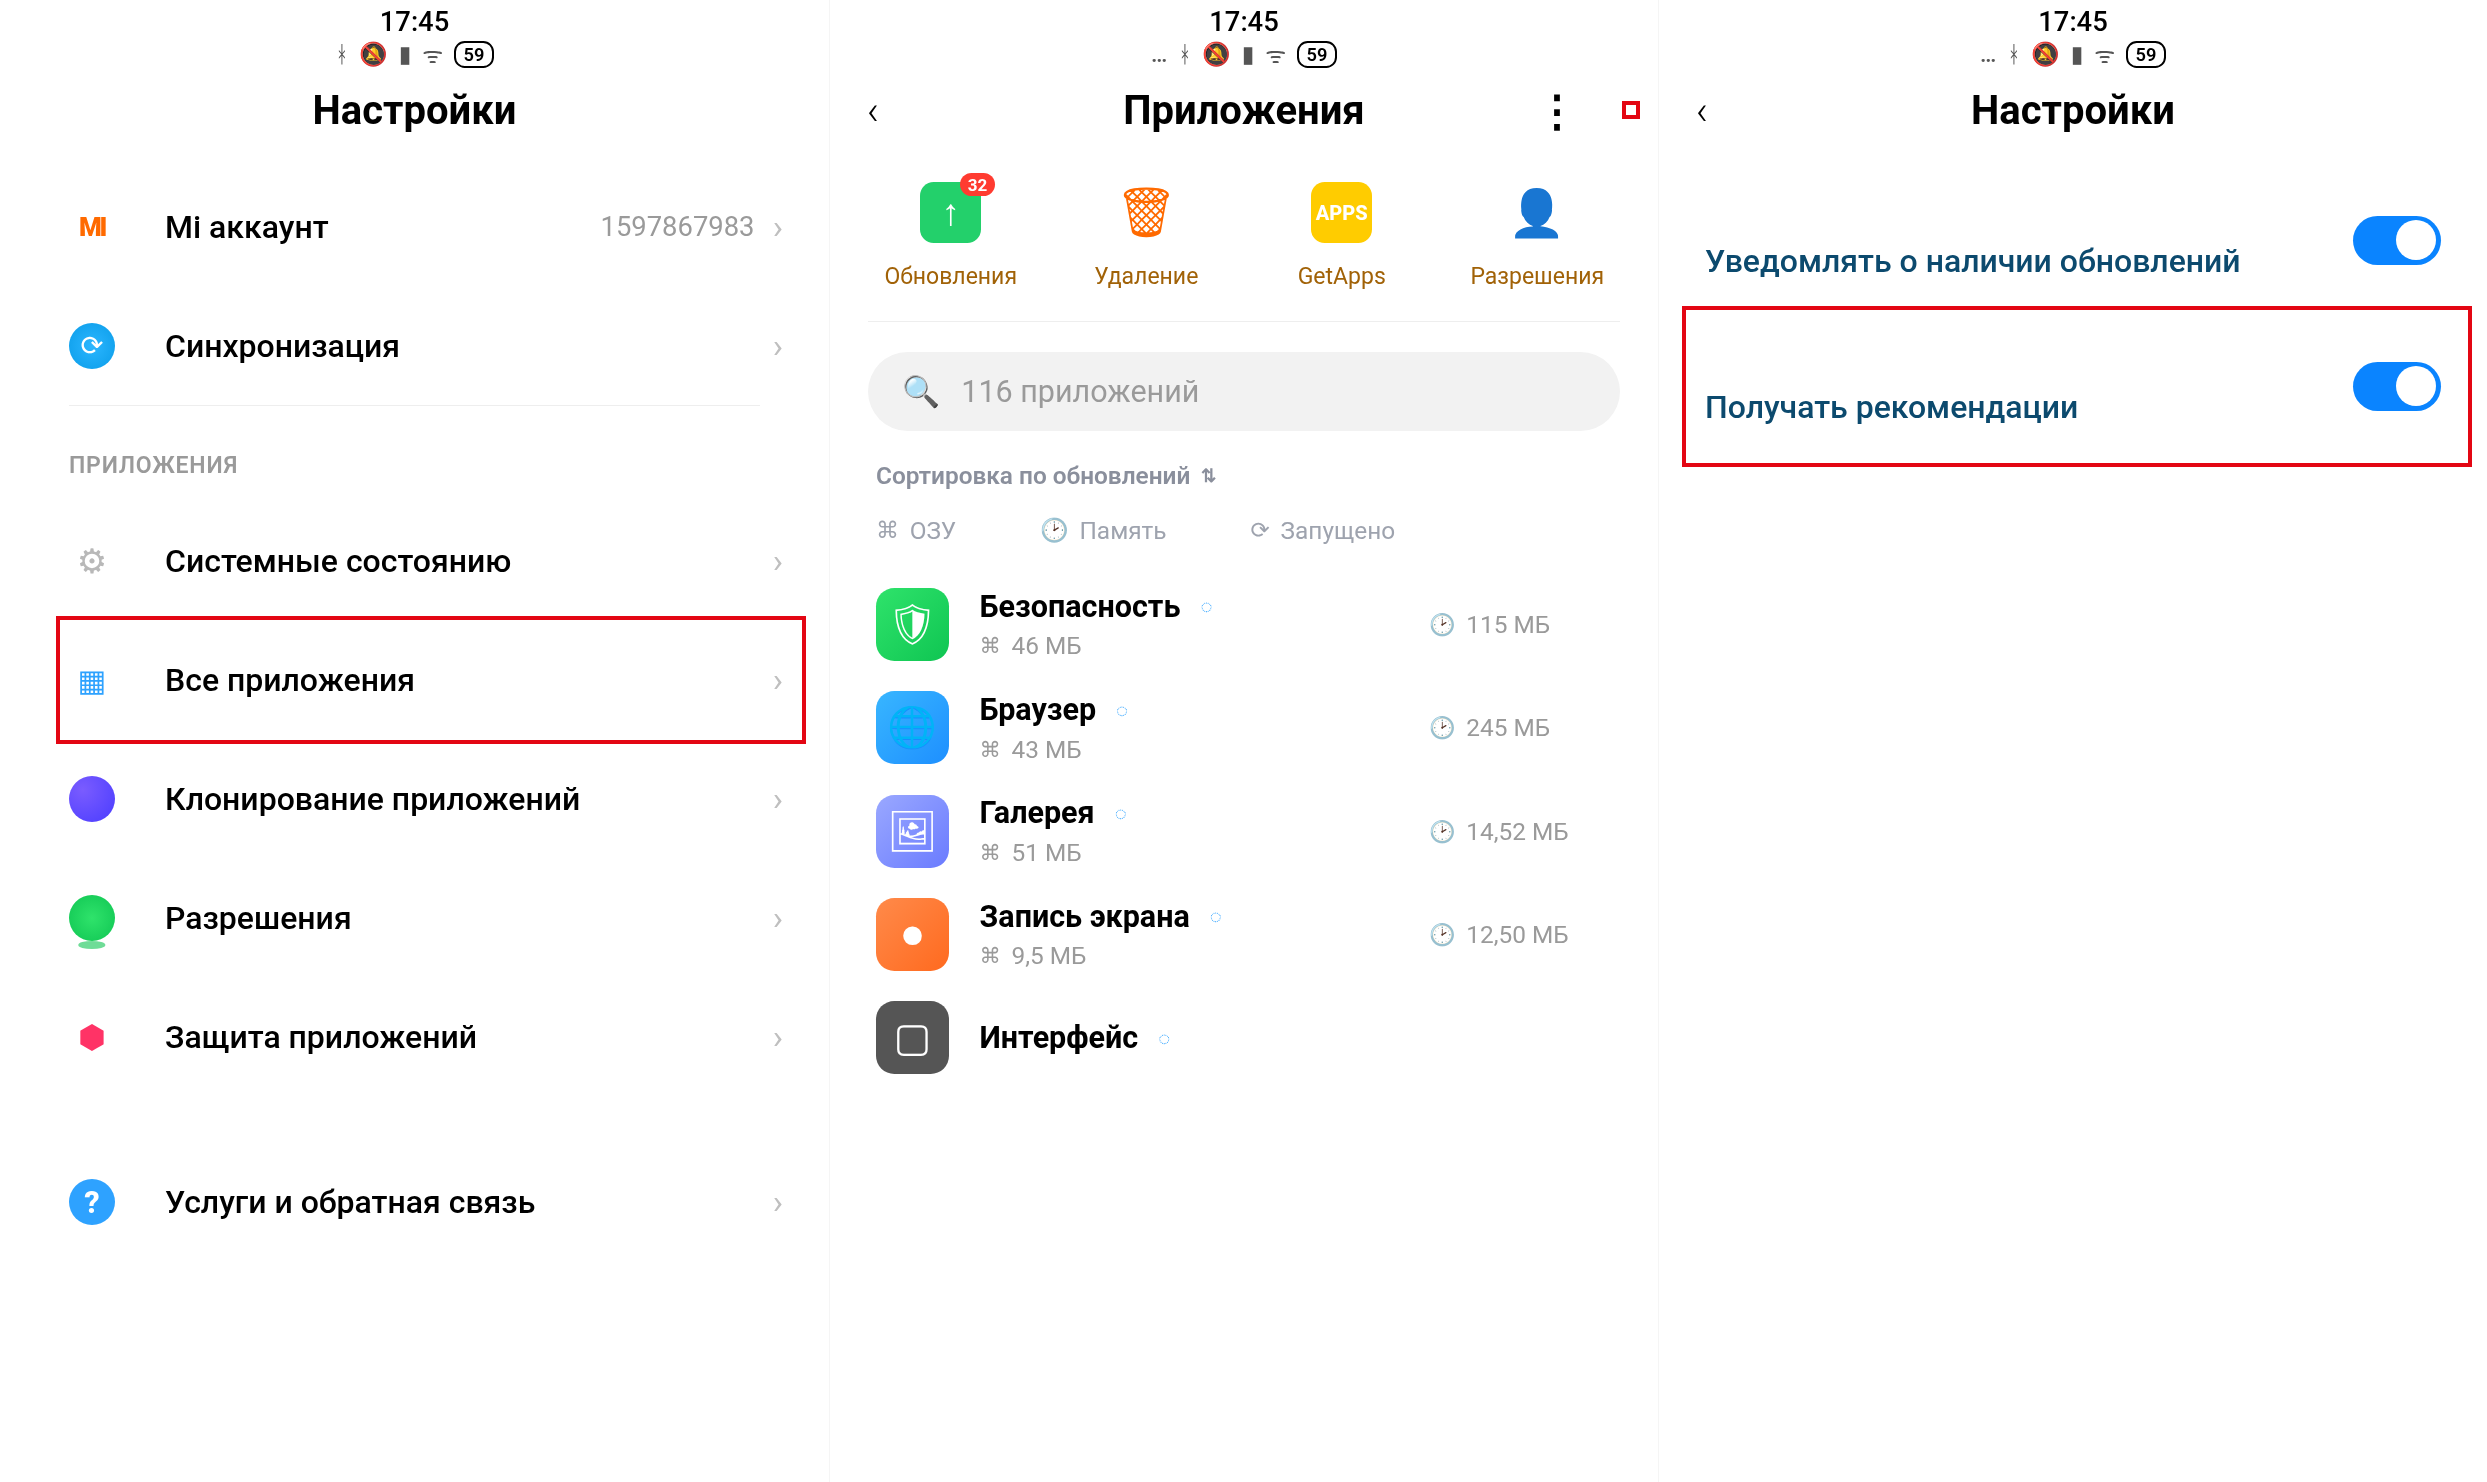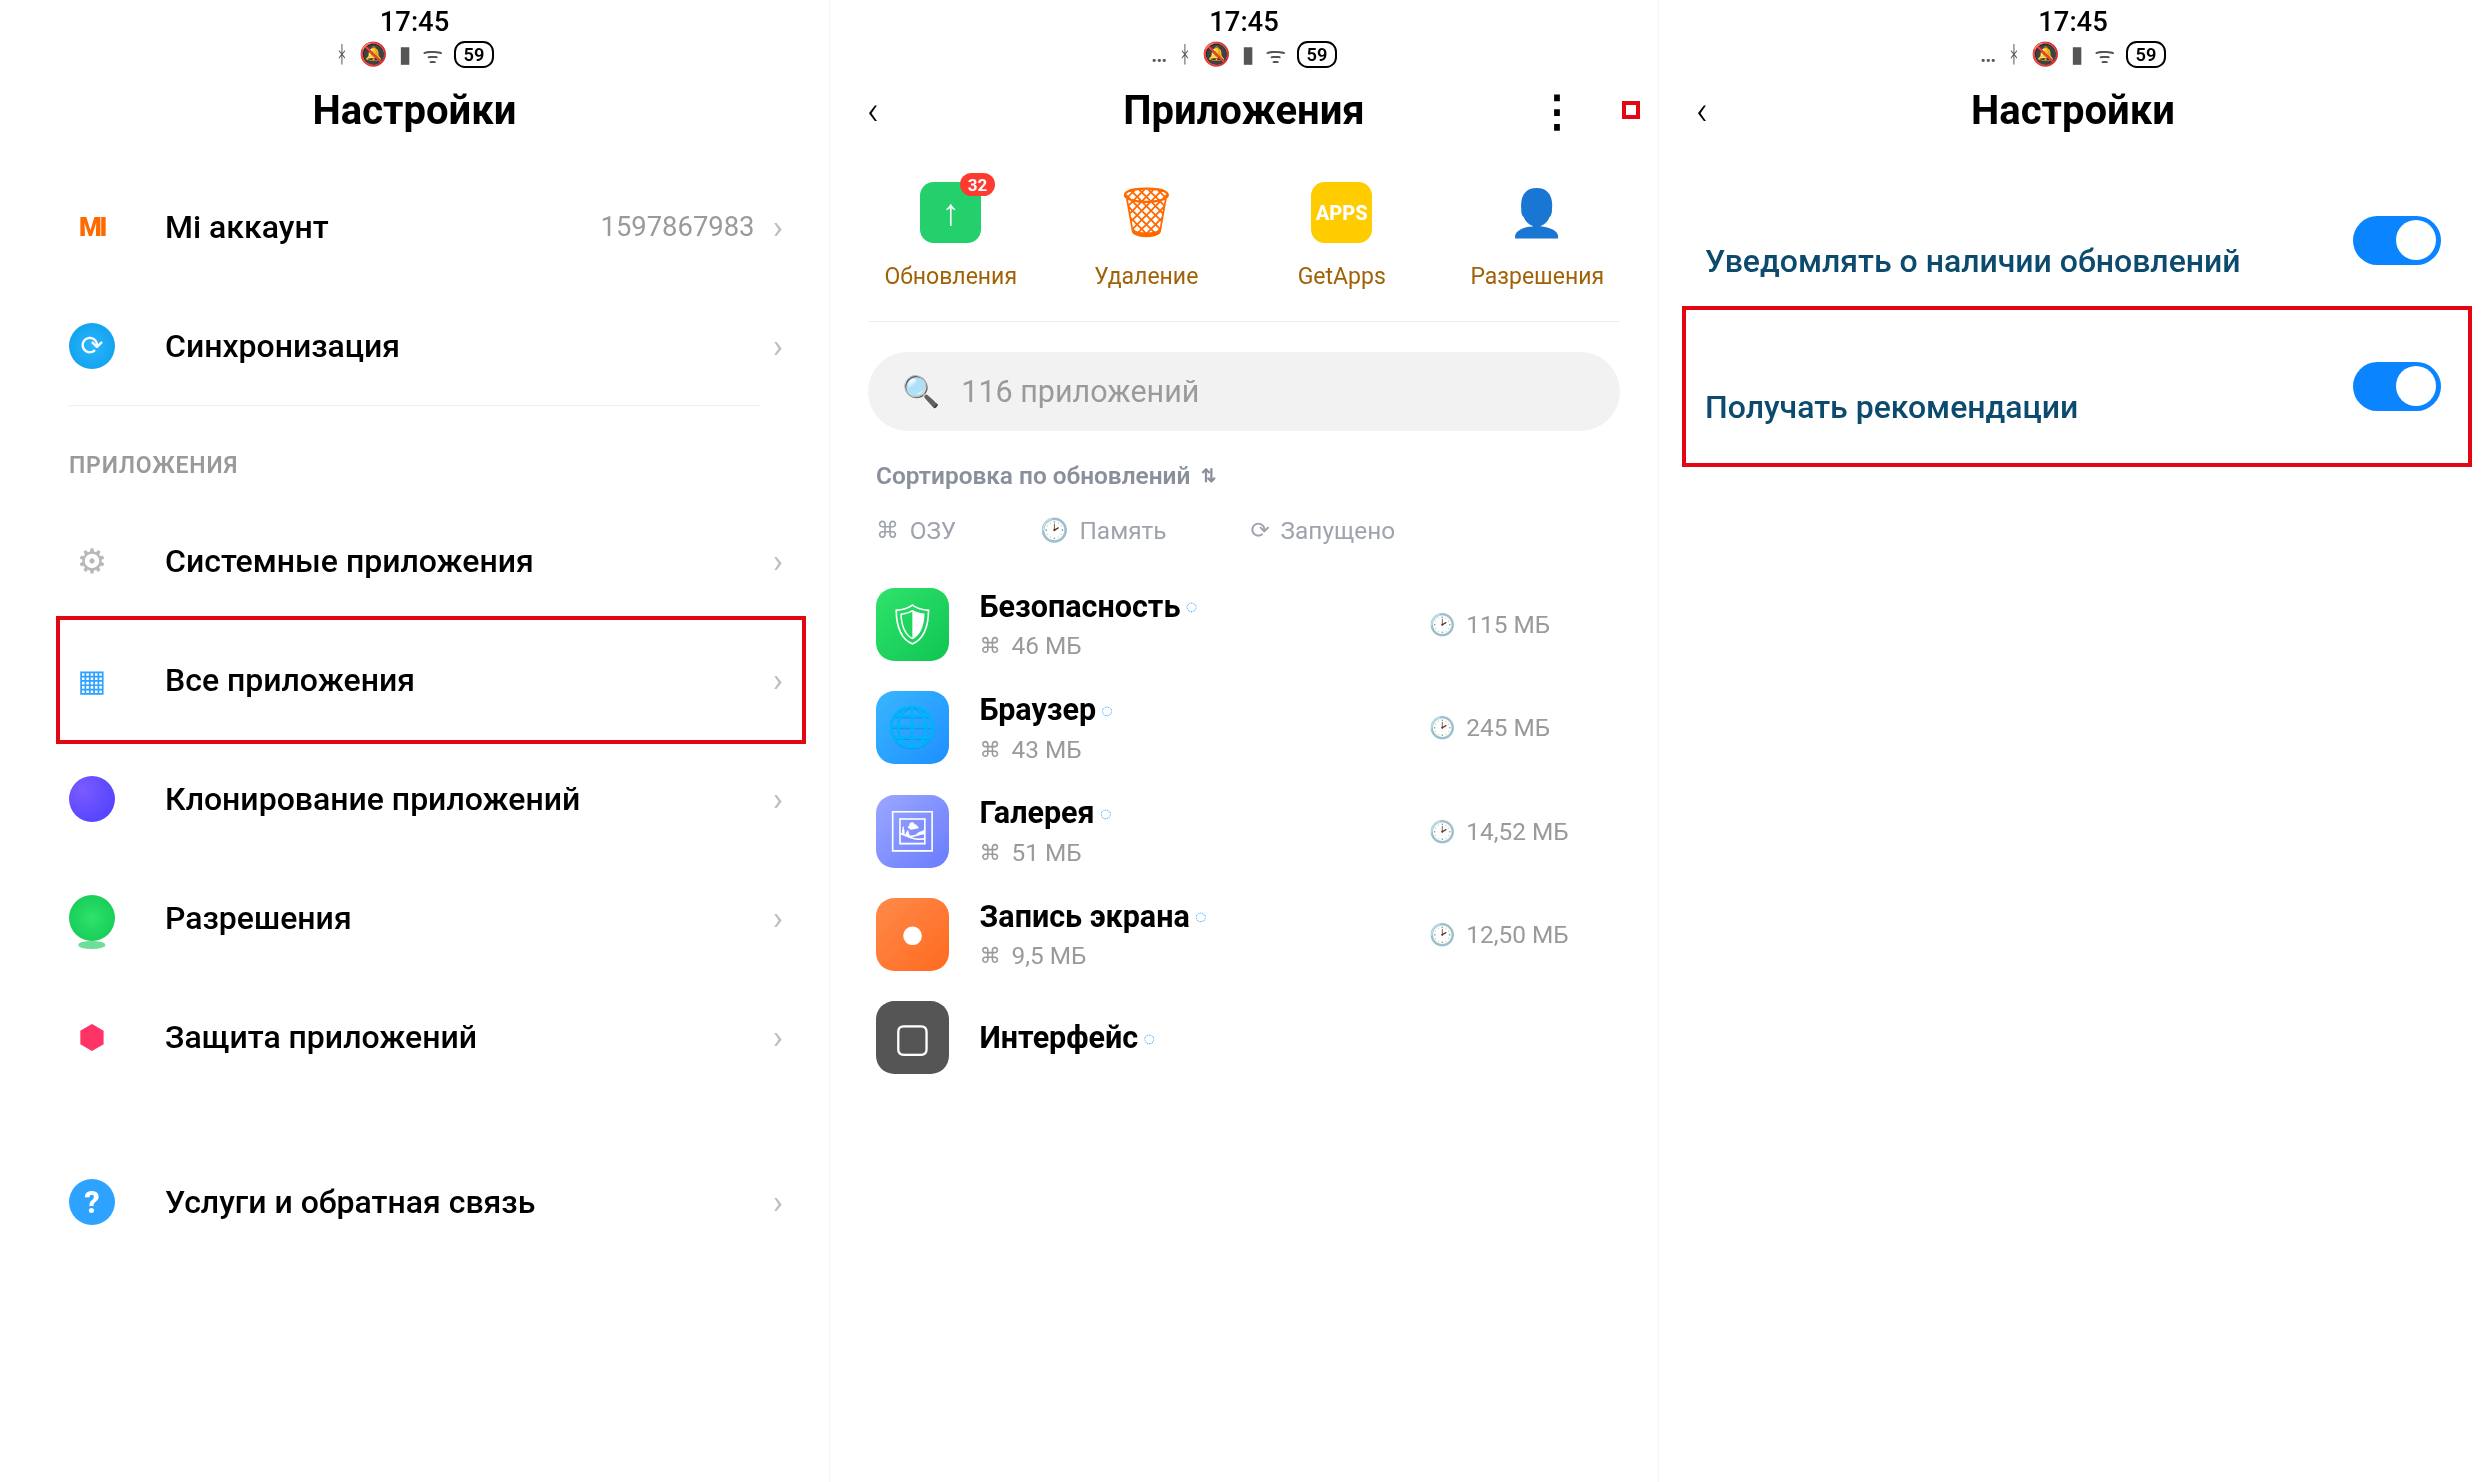--- a/index.html
+++ b/index.html
@@ -72,21 +72,21 @@
 
   
   .app-row { display: flex; align-items: center; padding: 15.2px 46px; gap: 30.5px; cursor: pointer; }
   .app-icon { width: 73px; height: 73px; border-radius: 18.3px; flex-shrink: 0; display: flex; align-items: center; justify-content: center; font-size: 40px; color: #fff; }
   .ai-sec { background: linear-gradient(135deg,#2fe36b,#0fc552); }
   .ai-brw { background: linear-gradient(135deg,#38b6ff,#1e8fff); }
   .ai-gal { background: linear-gradient(135deg,#9aa8ff,#6a7bff); }
   .ai-rec { background: linear-gradient(135deg,#ff8a4a,#ff6a1f); }
   .ai-int { background: #555; border-radius: 18.3px; }
   .app-body { flex: 1; display: flex; flex-direction: column; gap: 7.6px; }
-  .app-name-row { display: flex; align-items: center; gap: 5px; }
+  .app-name-row { display: flex; align-items: center; gap: 20px; }
   .app-name { font-size: 30.5px; font-weight: 700; color: #000; }
   .spinner { color: #2ea2ff; font-size: 20px; }
   .mem-row { display: flex; align-items: center; gap: 10.7px; color: #9a9a9a; font-size: 24.4px; }
   .mem-ic { font-size: 21.3px; }
   .storage { display: flex; align-items: center; gap: 10.7px; color: #9a9a9a; font-size: 24.4px; min-width: 183px; }
 
   
   .toggle-row { display: flex; align-items: center; padding: 30.5px 46px; cursor: pointer; }
   .toggle-label { font-size: 32px; font-weight: 500; color: #0c4a6e; flex: 1; line-height: 1.35; margin-top: 42px; }
   .switch { width: 88px; height: 49px; background: #0a84ff; border-radius: 30.5px; position: relative; flex-shrink: 0; }
@@ -124,21 +124,21 @@
       <div class="row-icon ic-sync">⟳</div>
       <div class="row-label">Синхронизация</div>
       <div class="chevron">›</div>
     </div>
 
     <div class="divider"></div>
     <div class="section-title">ПРИЛОЖЕНИЯ</div>
 
     <div class="row">
       <div class="row-icon ic-gear">⚙</div>
-      <div class="row-label">Системные приложения</div>
+      <div class="row-label">Системные состоянию</div>
       <div class="chevron">›</div>
     </div>
 
     <div style="position:relative;">
       <div class="row">
         <div class="row-icon ic-grid">▦</div>
         <div class="row-label">Все приложения</div>
         <div class="chevron">›</div>
       </div>
       <div class="hl" style="left:56px; right:23px; top:-4.6px; bottom:-4.6px;"></div>

